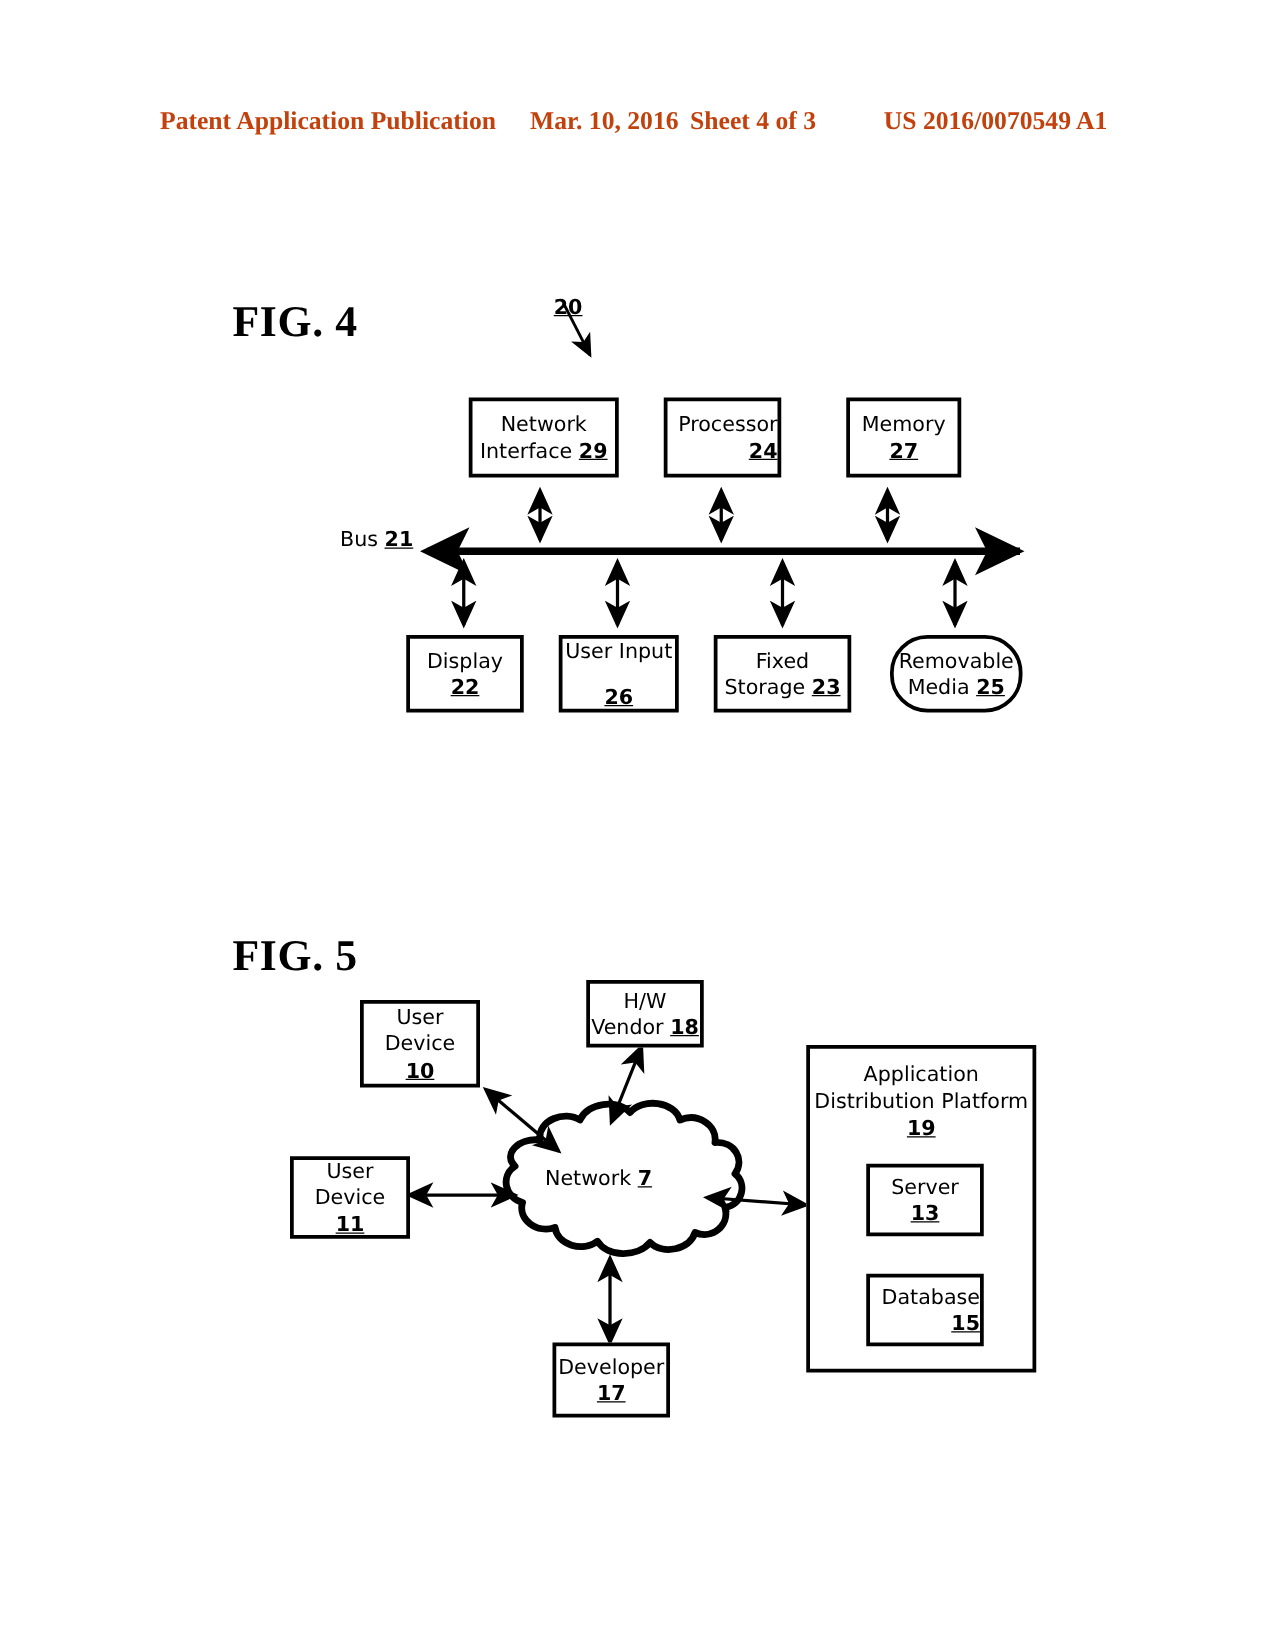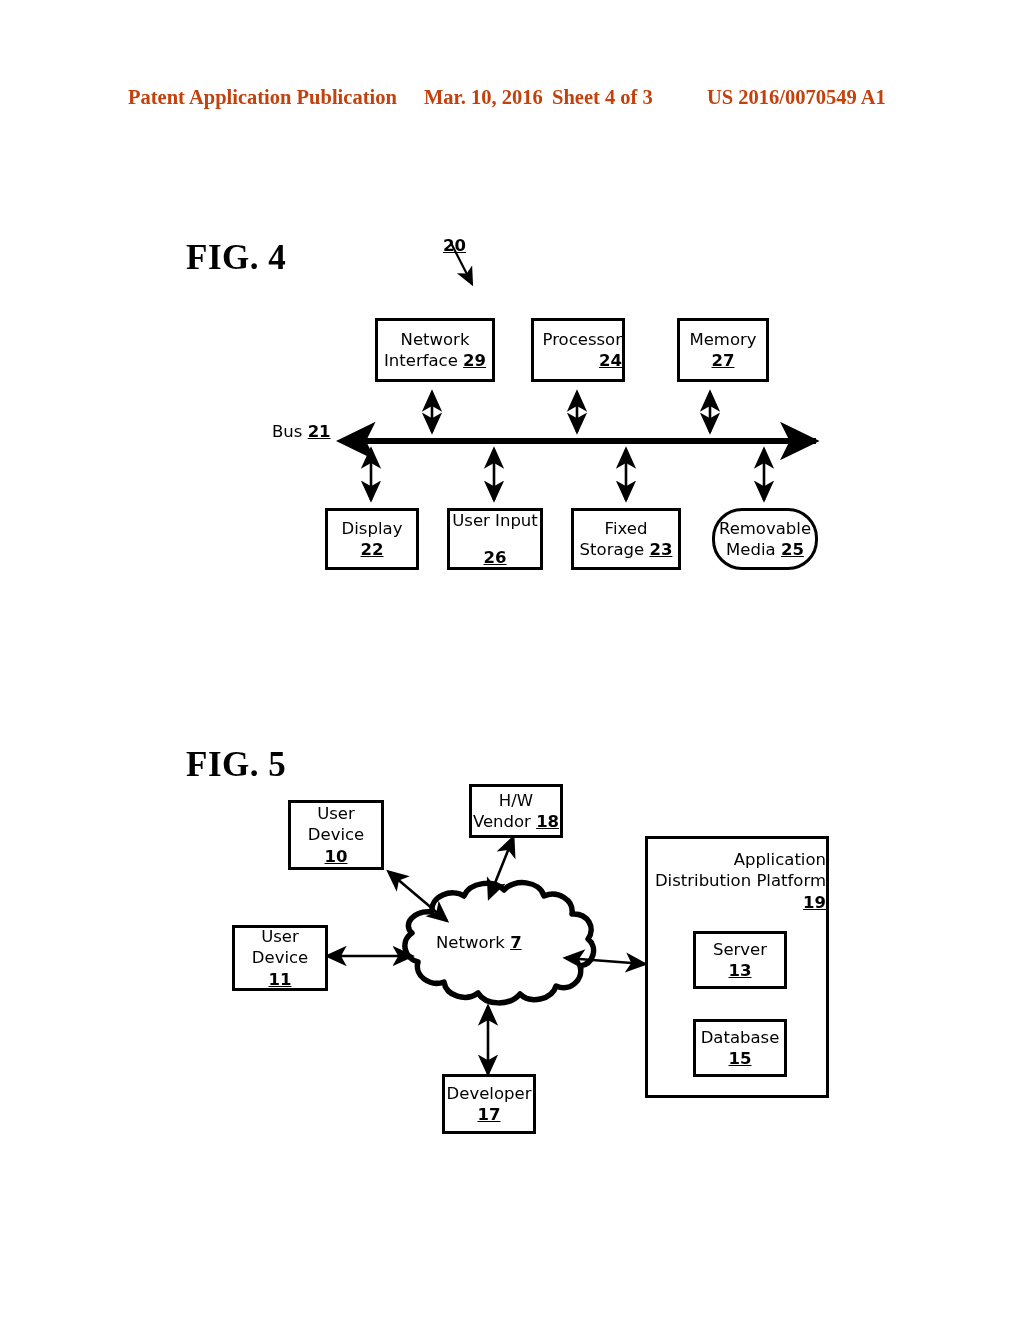--- a/index.html
+++ b/index.html
@@ -93,21 +93,21 @@
   .cloud-label {
     position: absolute;
     text-align: left;
     font-family: "DejaVu Sans", sans-serif;
     font-size: 16.5px;
     line-height: 1.35;
     white-space: nowrap;
   }
   .platform-title {
     position: absolute;
-    text-align: right;
+    text-align: center;
     font-family: "DejaVu Sans", sans-serif;
     font-size: 16.5px;
     line-height: 1.3;
     white-space: nowrap;
   }
 </style>
 </head>
 <body>
 
 <div id="page-header">
@@ -253,17 +253,17 @@
     <span class="ln">Application</span>
     <span class="ln">Distribution Platform</span>
     <span class="ln num">19</span>
   </div>
 
   <div class="box" style="left:45px; top:92px; width:94px; height:58px; border-width:3px;">
     <span class="ln">Server</span>
     <span class="ln num">13</span>
   </div>
 
-  <div class="box" style="left:45px; top:180px; width:94px; height:58px; border-width:3px;">
+  <div class="box" style="left:45px; top:180px; width:94px; height:58px; border-width:3px;align-items:flex-end;">
     <span class="ln">Database</span>
     <span class="ln num">15</span>
   </div>
 </div>
 
 </body></html>

